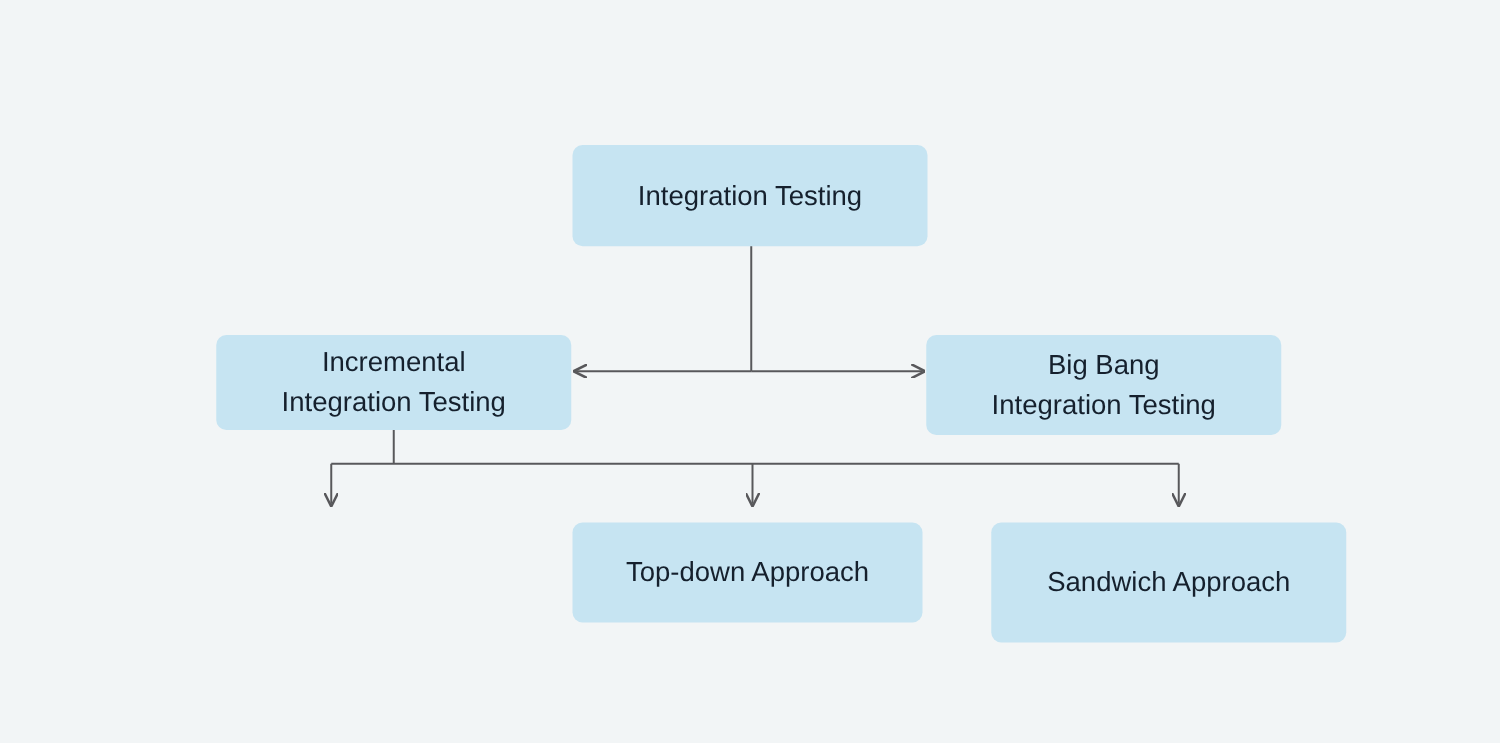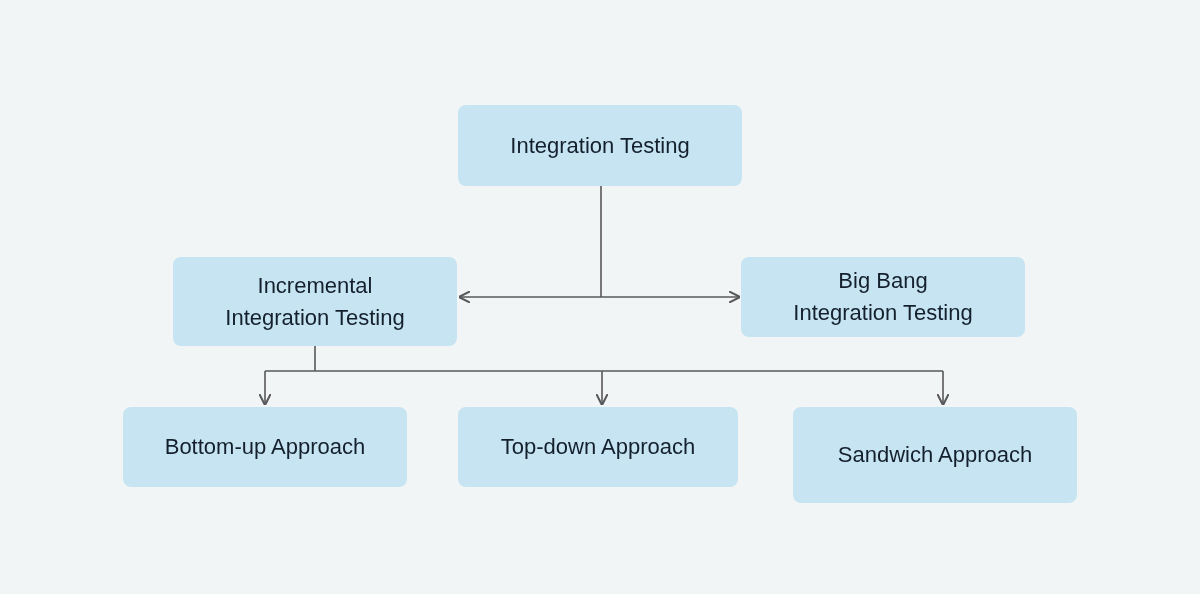--- a/index.html
+++ b/index.html
@@ -37,23 +37,24 @@
     border-radius: 8px;
     display: flex;
     align-items: center;
     justify-content: center;
     text-align: center;
     color: var(--node-text, #15202d);
     font-size: 22px;
     line-height: 32px;
     font-weight: 500;
     white-space: pre-line;
+    margin-top: 11px;
   }
   .node-top      { left: 458px; top: 105px; width: 284px; height: 81px; }
-  .node-incr     { left: 173px; top: 257px; width: 284px; height: 89px; }
+  .node-incr     { left: 173px; top: 257px; width: 284px; height: 76px; }
   .node-bigbang  { left: 741px; top: 257px; width: 284px; height: 80px; }
   .node-bottomup { left: 123px; top: 407px; width: 284px; height: 80px; }
   .node-topdown  { left: 458px; top: 407px; width: 280px; height: 80px; }
   .node-sandwich { left: 793px; top: 407px; width: 284px; height: 96px; }
 </style>
 </head>
 <body>
 
 <div class="canvas">
 
@@ -86,23 +87,20 @@
   <div class="node node-incr">
     <span>Incremental
 Integration Testing</span>
   </div>
 
   <div class="node node-bigbang">
     <span>Big Bang
 Integration Testing</span>
   </div>
 
-  <div class="node node-bottomup">
-    <span>Bottom-up Approach</span>
-  </div>
 
   <div class="node node-topdown">
     <span>Top-down Approach</span>
   </div>
 
   <div class="node node-sandwich">
     <span>Sandwich Approach</span>
   </div>
 
 </div>

